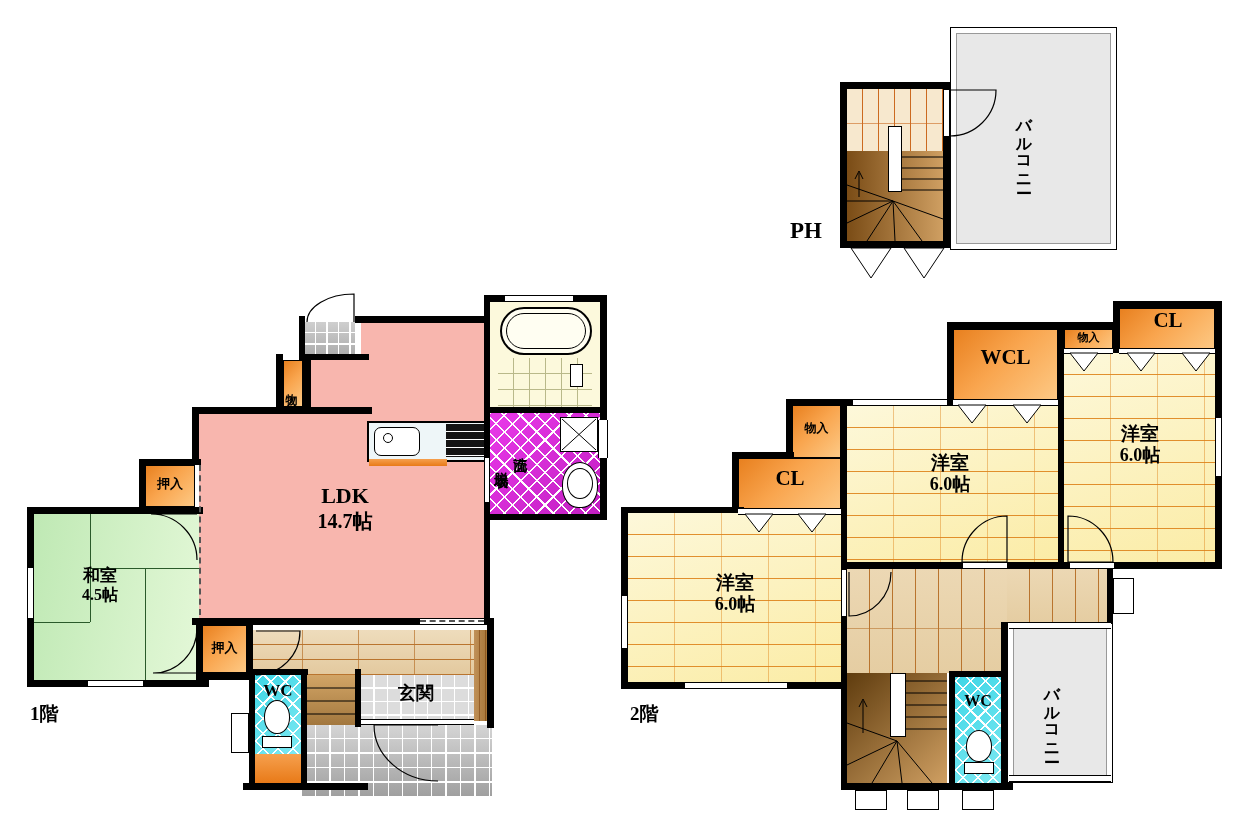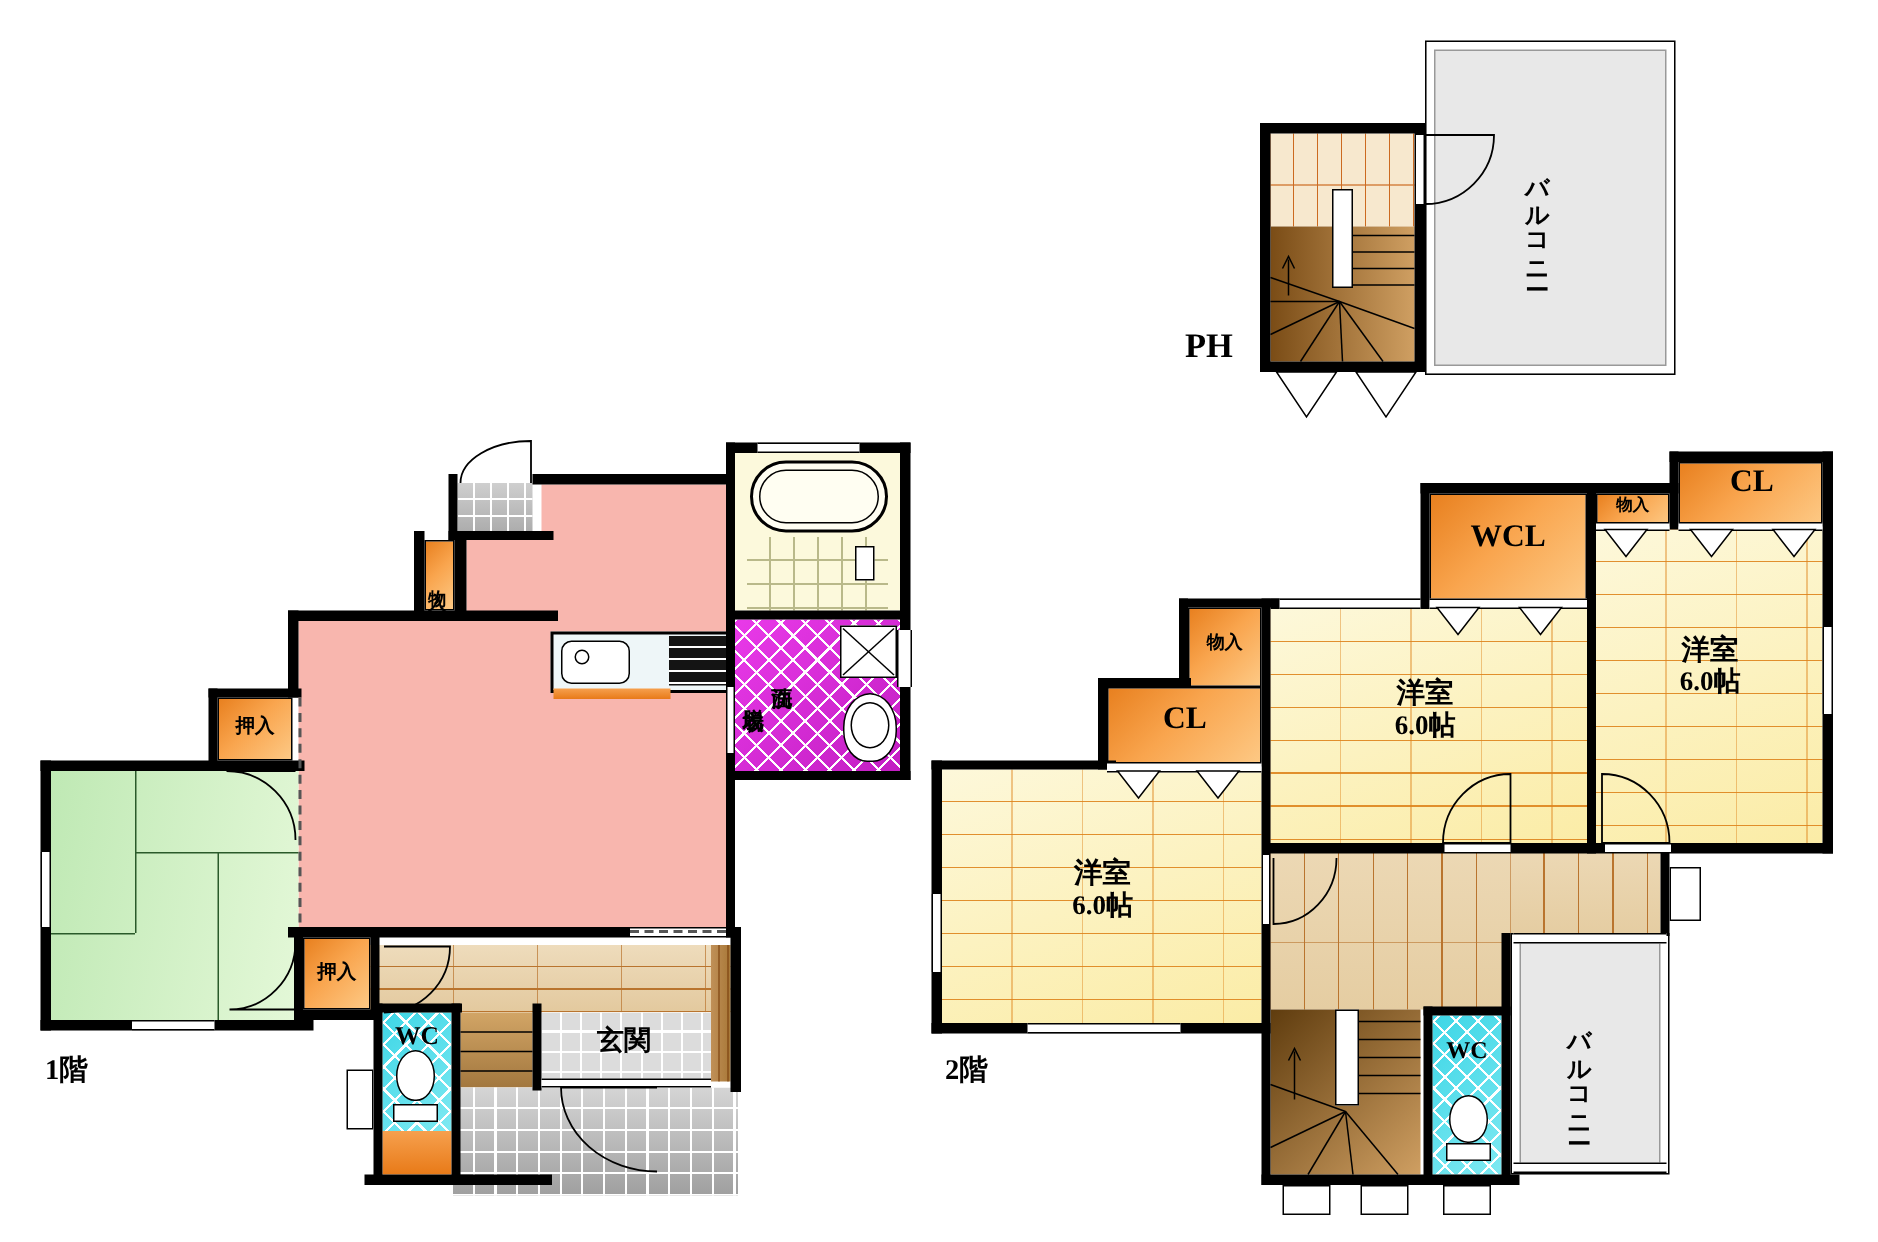--- a/index.html
+++ b/index.html
@@ -190,20 +190,22 @@
     <svg class="abs" style="left:153px;top:628px" width="44" height="45">
       <path d="M44 45 L0 45 A44 45 0 0 0 44 0" fill="none" stroke="#000" stroke-width="1.2"></path>
     </svg>
     <svg class="abs" style="left:256px;top:631px" width="44" height="44">
       <path d="M0 0 L44 0 A44 44 0 0 1 0 44" fill="none" stroke="#000" stroke-width="1.2"></path>
     </svg>
     <svg class="abs" style="left:374px;top:725px" width="64" height="56">
       <path d="M64 0 L0 0 A64 56 0 0 0 64 56" fill="none" stroke="#000" stroke-width="1.2"></path>
     </svg>
 
+    <div class="lbl" style="left:279px;top:484px;width:132px;font-size:22px"><span>LDK</span><br><span style="font-size:20px">14.7帖</span></div>
+    <div class="lbl" style="left:45px;top:566px;width:110px;font-size:17px"><span>和室</span><br><span style="font-size:16px">4.5帖</span></div>
     <div class="lbl" style="left:141px;top:477px;width:58px;font-size:13px">押入</div>
     <div class="lbl" style="left:198px;top:641px;width:53px;font-size:13px">押入</div>
     <div class="lbl vtext" style="left:284px;top:363px;height:44px;font-size:12px">物入</div>
     <div class="lbl vtext" style="left:512px;top:418px;height:60px;font-size:14px">洗面</div>
     <div class="lbl vtext" style="left:493px;top:422px;height:80px;font-size:14px">脱衣場</div>
     <div class="lbl" style="left:256px;top:681px;width:44px;font-size:17px">WC</div>
     <div class="lbl" style="left:378px;top:683px;width:76px;font-size:18px">玄関</div>
     <div class="lbl" style="left:30px;top:703px;width:60px;font-size:19px;text-align:left">1階</div>
   </section>
 

